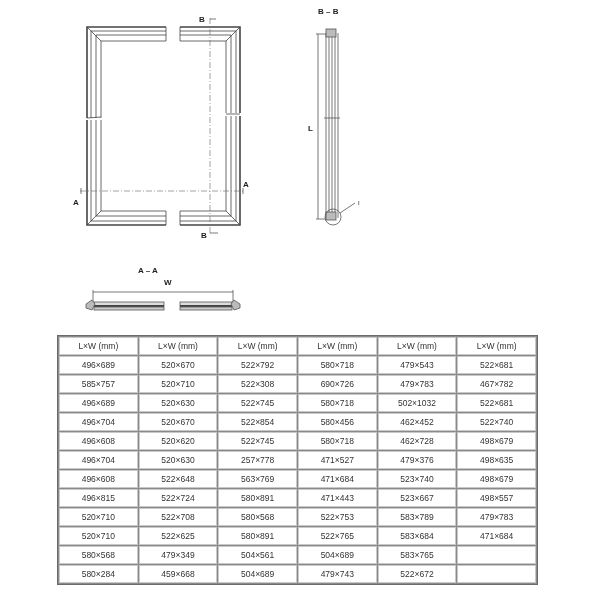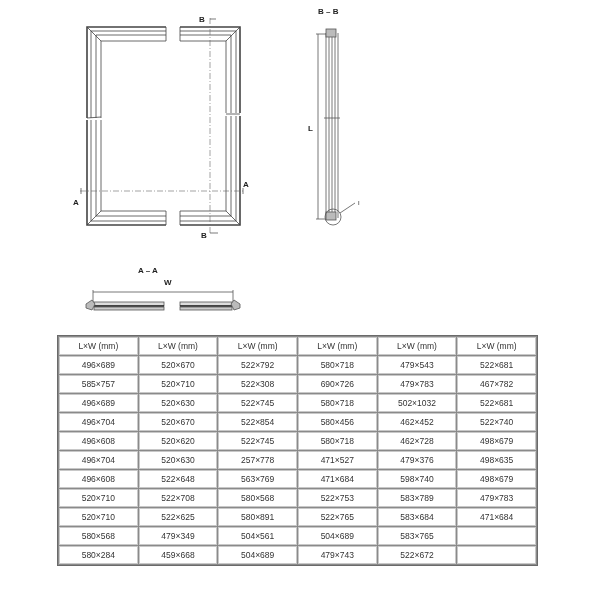--- a/index.html
+++ b/index.html
@@ -161,22 +161,30 @@
           <td>257×778</td>
           <td>471×527</td>
           <td>479×376</td>
           <td>498×635</td>
         </tr>
         <tr>
           <td>496×608</td>
           <td>522×648</td>
           <td>563×769</td>
           <td>471×684</td>
-          <td>598×740</td>
+          <td>523×740</td>
           <td>498×679</td>
+        </tr>
+        <tr>
+          <td>496×815</td>
+          <td>522×724</td>
+          <td>580×891</td>
+          <td>471×443</td>
+          <td>523×667</td>
+          <td>498×557</td>
         </tr>
         <tr>
           <td>520×710</td>
           <td>522×708</td>
           <td>580×568</td>
           <td>522×753</td>
           <td>583×789</td>
           <td>479×783</td>
         </tr>
         <tr>

